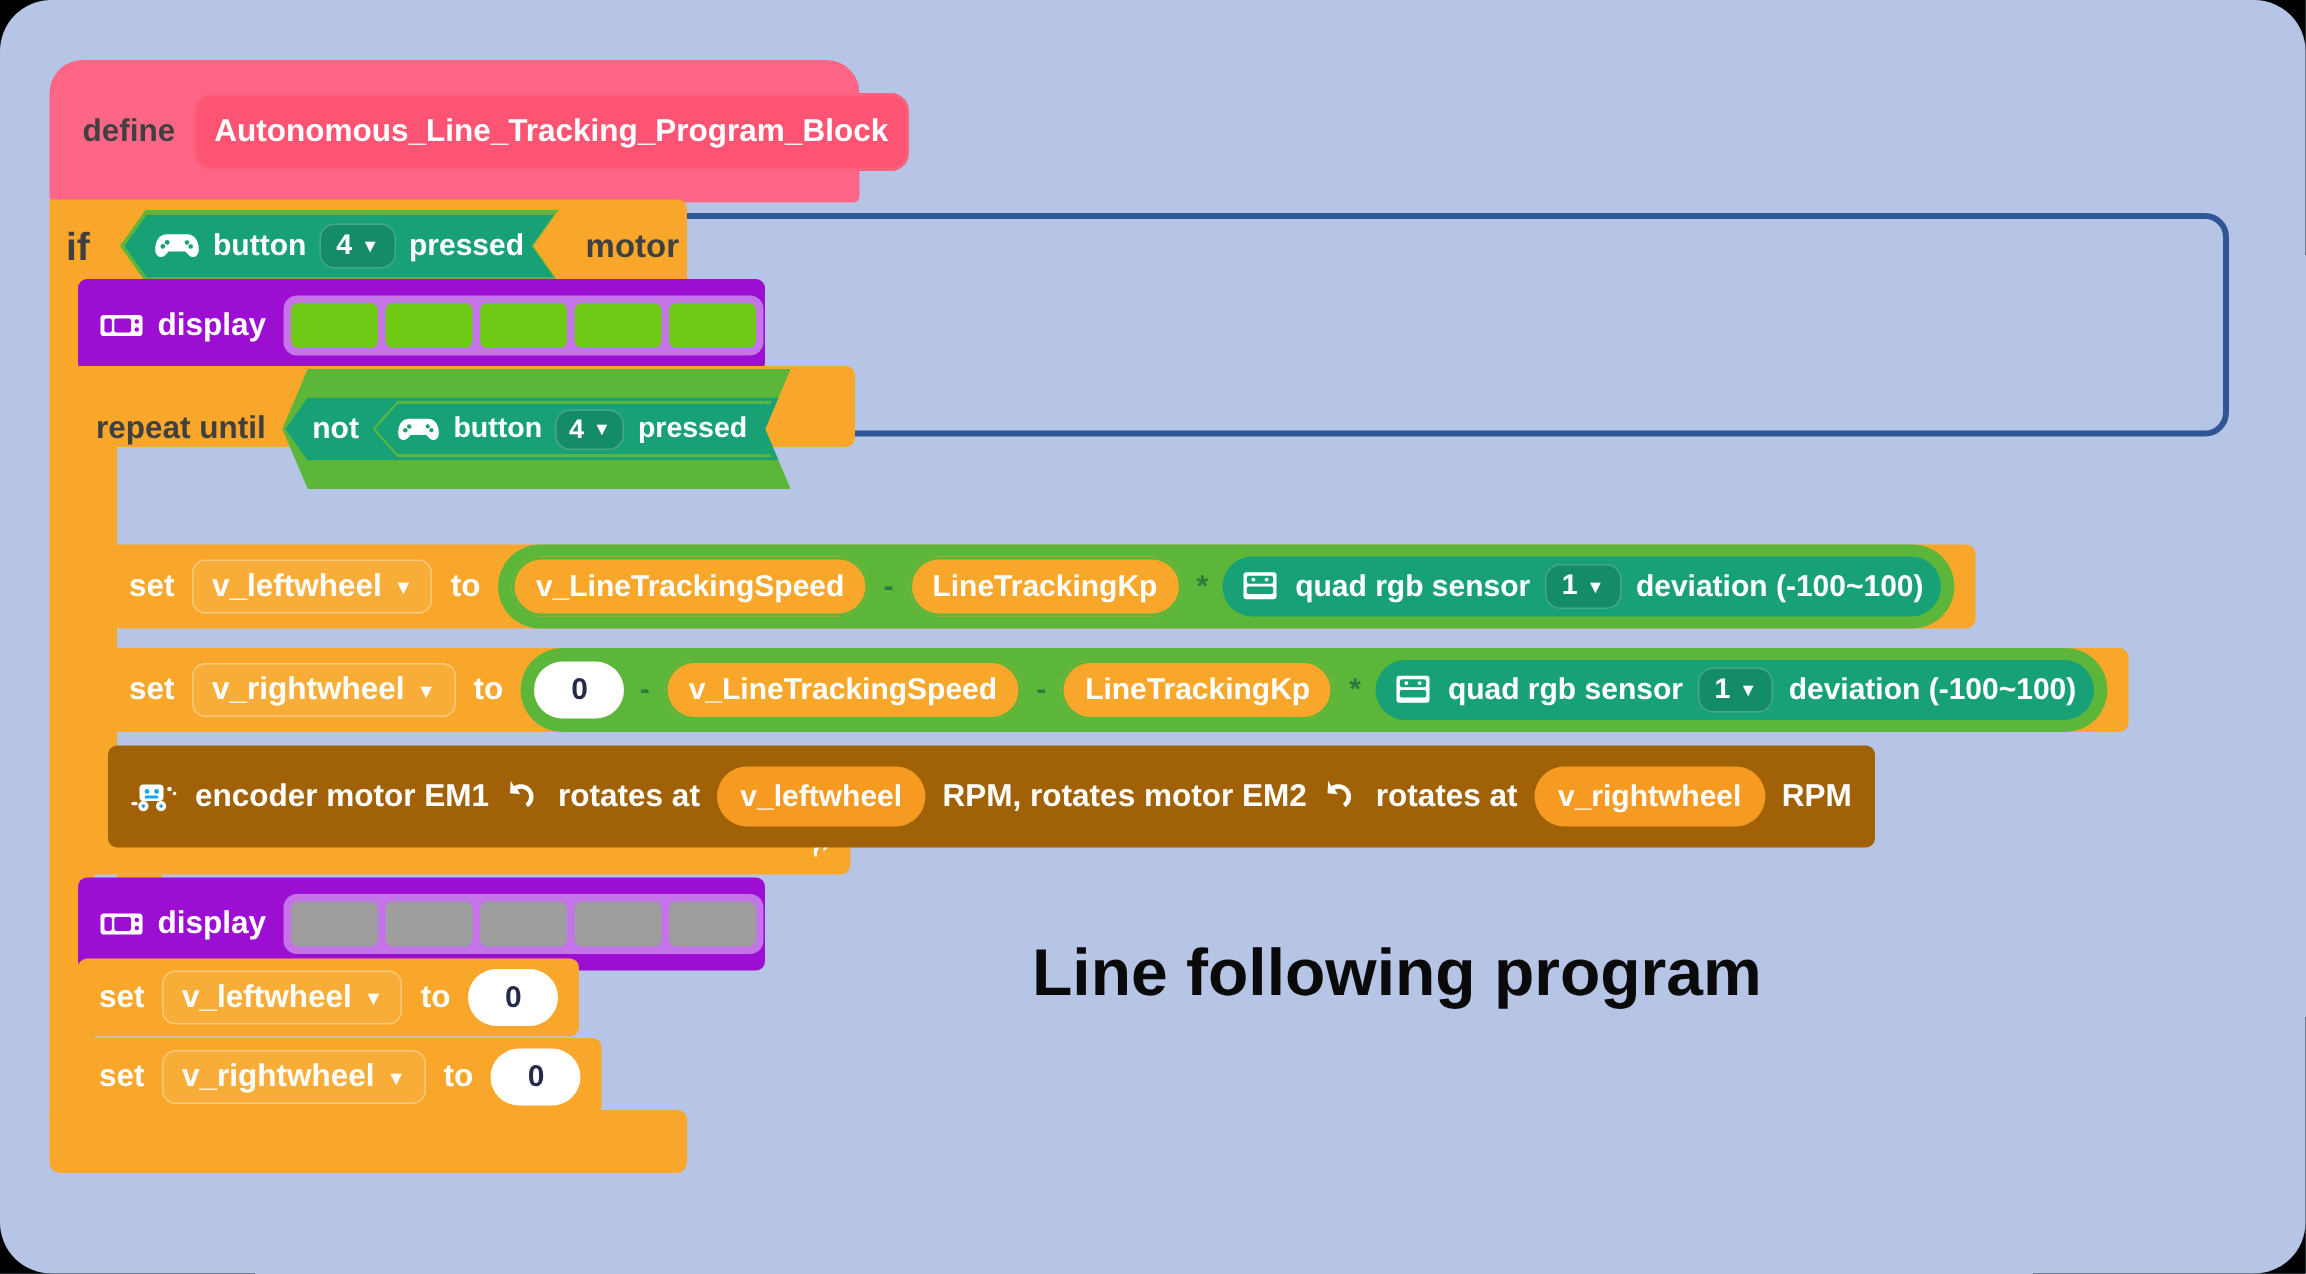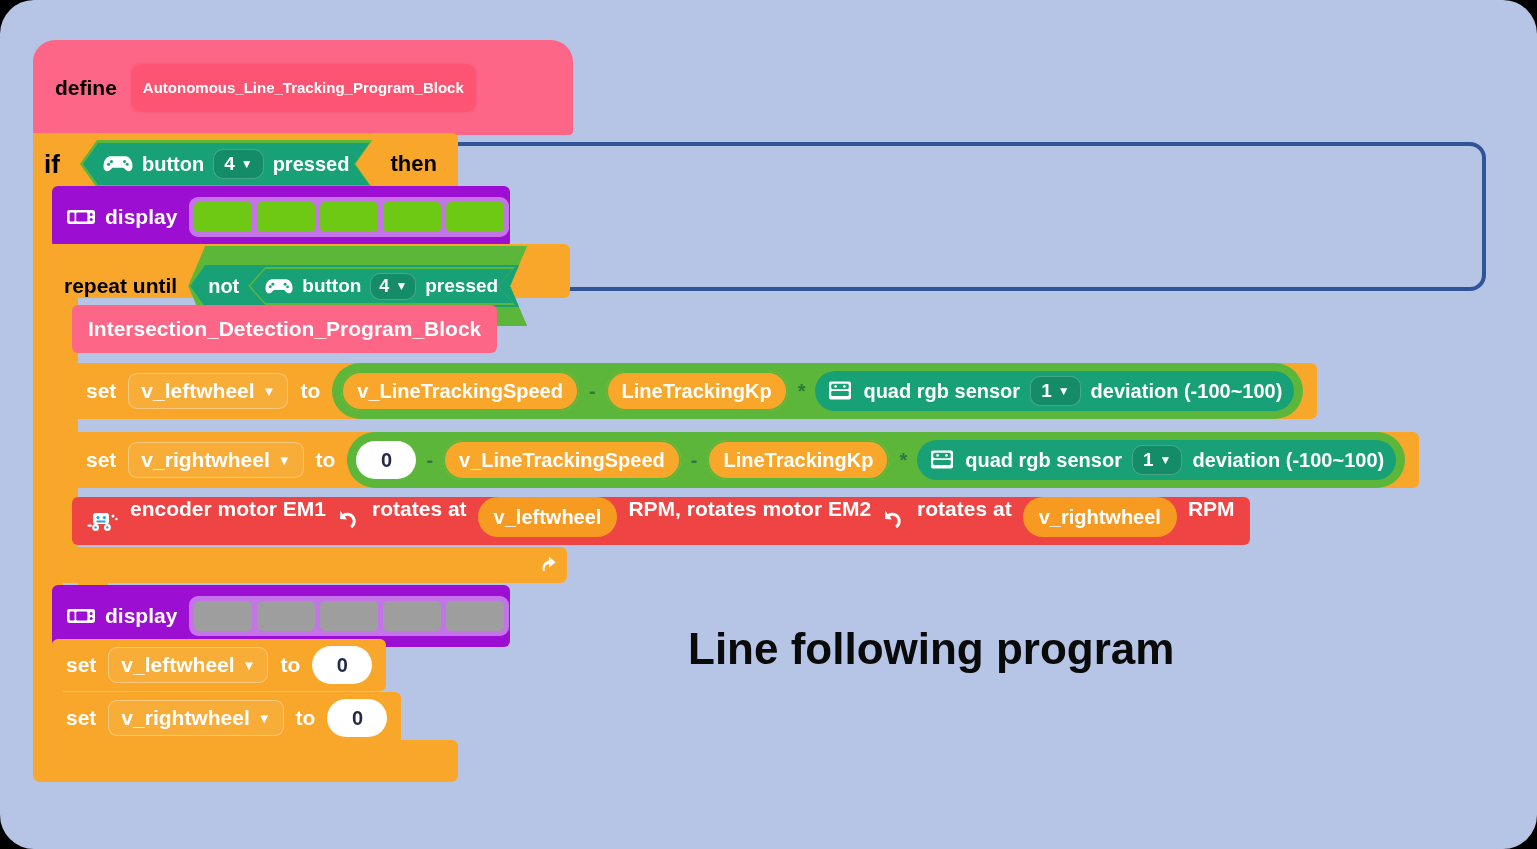--- a/index.html
+++ b/index.html
@@ -5,30 +5,30 @@
   html,body{margin:0;padding:0;background:#000;}
   body{width:1537px;height:849px;font-family:"Liberation Sans",sans-serif;overflow:hidden;}
   #canvas{
     position:absolute;left:0;top:0;width:1537px;height:849px;
     background:#b6c4e6;border-radius:34px;overflow:hidden;
   }
 
   
   .blk{position:absolute;box-sizing:border-box;display:flex;align-items:center;
        color:#fff;font-weight:700;white-space:nowrap;}
-  .lbl{color:#000000;font-weight:700;white-space:nowrap;}
+  .lbl{color:#404040;font-weight:700;white-space:nowrap;}
 
   
   #definehat{
     left:33px;top:40px;width:540px;height:95px;border-radius:22px 22px 4px 4px;
     background:#fd6687;padding-left:22px;font-size:21px;align-items:center;
   }
   #defineslot{
     margin-left:12px;height:52px;border-radius:12px;background:#fc5472;
-    display:flex;align-items:center;padding:0 14px;font-size:15px;
+    display:flex;align-items:center;padding:0 14px;font-size:21px;
     box-shadow:inset 0 0 0 2px rgba(255,255,255,.08);
   }
   .ifrow{position:absolute;display:flex;align-items:center;}
 
   
   .hexpair{position:relative;display:inline-flex;align-items:flex-start;}
   .hexring{background:#5cb63a;display:inline-flex;align-items:center;height:48px;padding:0 3px;
      clip-path:polygon(17px 0,100% 0,calc(100% - 17px) 50%,100% 100%,17px 100%,0 50%);}
   .hexcore{background:#18a177;display:inline-flex;align-items:center;height:42px;padding:0 20px;
      clip-path:polygon(15px 0,100% 0,calc(100% - 15px) 50%,100% 100%,15px 100%,0 50%);
@@ -62,22 +62,22 @@
   .setrow{position:absolute;background:#f9a72b;border-radius:6px;display:flex;align-items:center;
           gap:12px;padding:0 14px;color:#fff;font-weight:700;font-size:21px;height:56px;}
 
   
   .expr{display:inline-flex;align-items:center;gap:10px;background:#5cb63a;
         border-radius:999px;padding:4px 9px;height:48px;}
   .exprInner{display:inline-flex;align-items:center;gap:10px;background:#18a177;
         border-radius:999px;padding:0 12px;height:40px;color:#fff;font-size:20px;font-weight:700;}
 
   
-  .motor{position:absolute;background:#ef4444;border-radius:6px;display:flex;
-         gap:11px;padding:0 15px;height:48px;color:#fff;font-weight:700;font-size:21px;}
+  .motor{position:absolute;background:#a16207;border-radius:6px;display:flex;align-items:center;
+         gap:11px;padding:0 15px;height:68px;color:#fff;font-weight:700;font-size:21px;}
 
   
   .callblk{position:absolute;background:#fd6687;border-radius:6px;display:flex;align-items:center;
            padding:0 16px;height:48px;color:#fff;font-weight:700;font-size:21px;}
 
   
   #callout{position:absolute;left:400px;top:142px;width:1078px;height:141px;
            border:4px solid #2f5596;border-radius:16px;background:transparent;}
   #calloutText{position:absolute;left:585px;top:170px;width:880px;
            font-size:28px;font-weight:700;color:#080808;line-height:1.42;
@@ -126,21 +126,21 @@
           </span>
           <span>button</span>
           <span class="dd">
             <span>4</span>
             <span class="arr">▼</span>
           </span>
           <span>pressed</span>
         </span>
       </span>
     </span>
-    <span class="lbl" style="font-size:22px;margin-left:4px;">then</span>
+    <span class="lbl" style="font-size:22px;margin-left:4px;">motor</span>
   </div>
 
   <div class="display" style="left:52px;top:186px;width:444px;">
     <span class="icon">
       <svg width="30" height="20" viewBox="0 0 30 20">
           <g fill="#fff">
         <rect x="1" y="3" width="28" height="14" rx="2.4" fill="#fff"></rect>
         <rect x="3.6" y="5.4" width="5" height="9.2" rx="1.4" fill="#9c0ed2"></rect>
         <rect x="10.2" y="5.4" width="11.2" height="9.2" rx="1.4" fill="#9c0ed2"></rect>
         <circle cx="25.2" cy="7.4" r="1.5" fill="#9c0ed2"></circle>
@@ -193,23 +193,20 @@
                 <span class="arr">▼</span>
               </span>
               <span>pressed</span>
             </span>
           </span>
         </span>
       </span>
     </span>
   </div>
 
-  <div class="callblk" style="left:72px;top:305px;">
-    <span>Intersection_Detection_Program_Block</span>
-  </div>
 
   <div class="setrow" style="left:72px;top:363px;">
     <span>set</span>
     <span class="ddorange">
       <span>v_leftwheel</span>
       <span class="arr" style="font-size:13px;">▼</span>
     </span>
     <span>to</span>
     <span class="expr">
       <span class="oval orange" style="height:40px;box-shadow:inset 0 0 0 2px #5cb63a;">v_LineTrackingSpeed</span>

